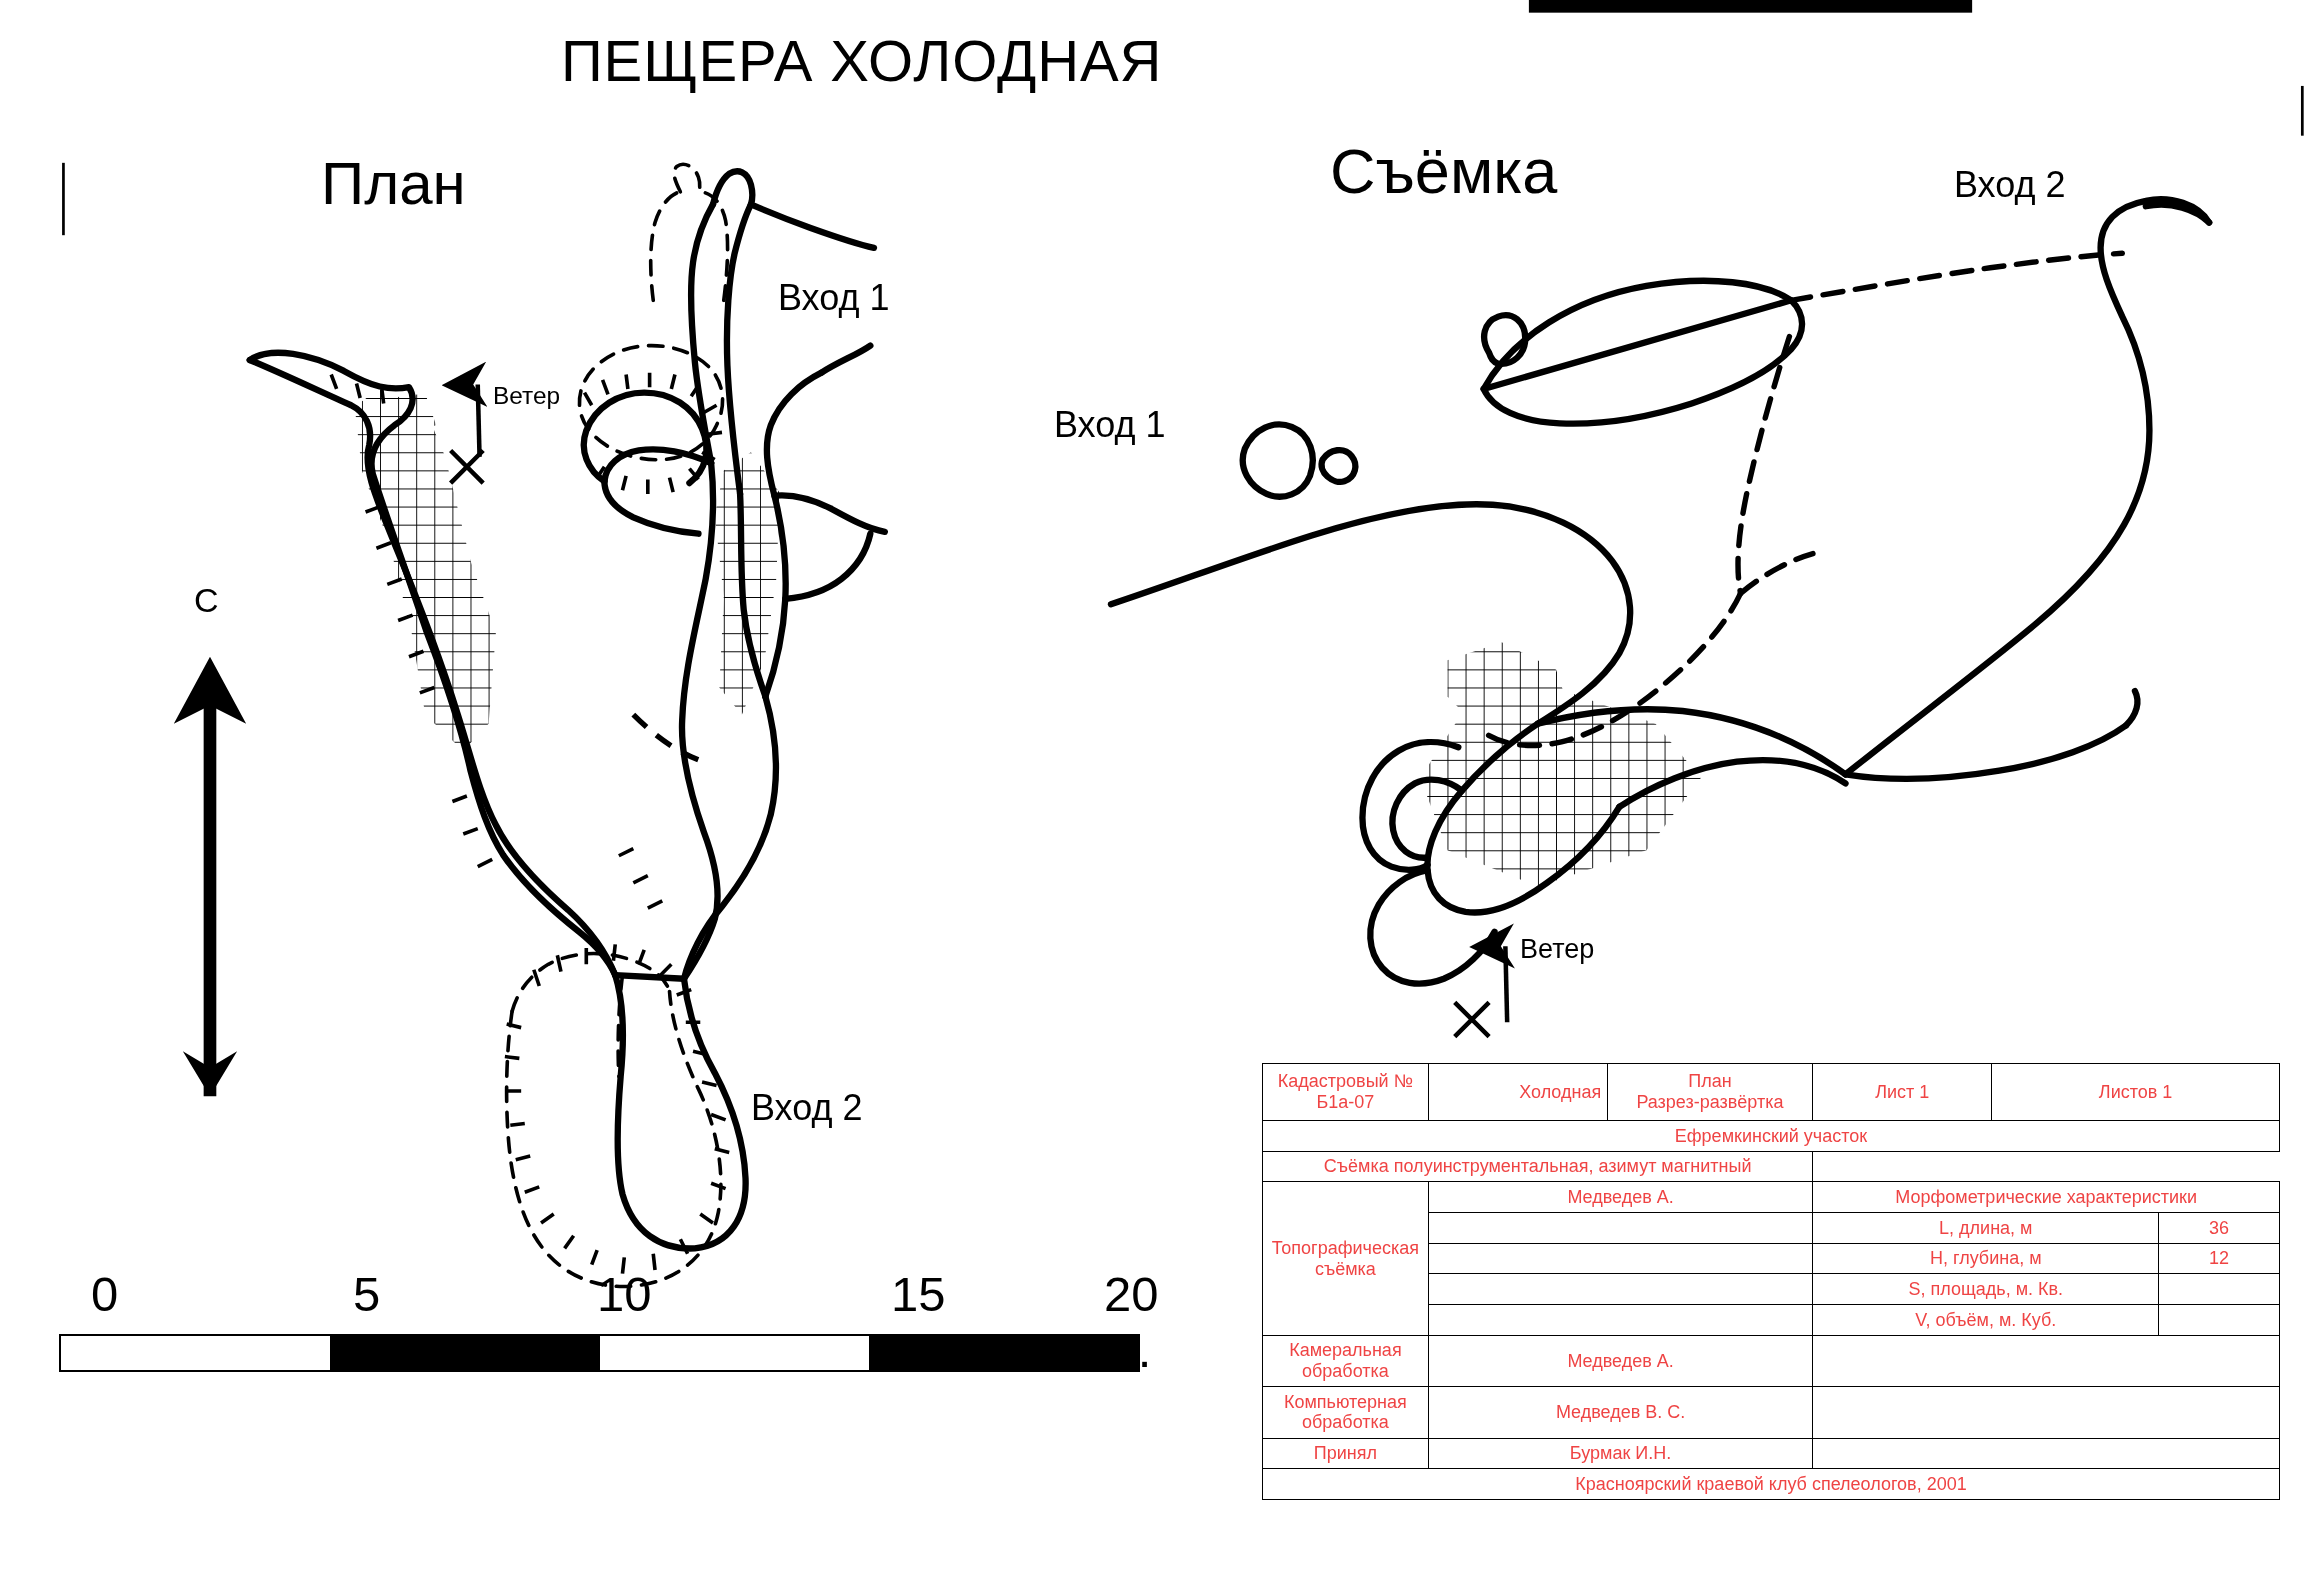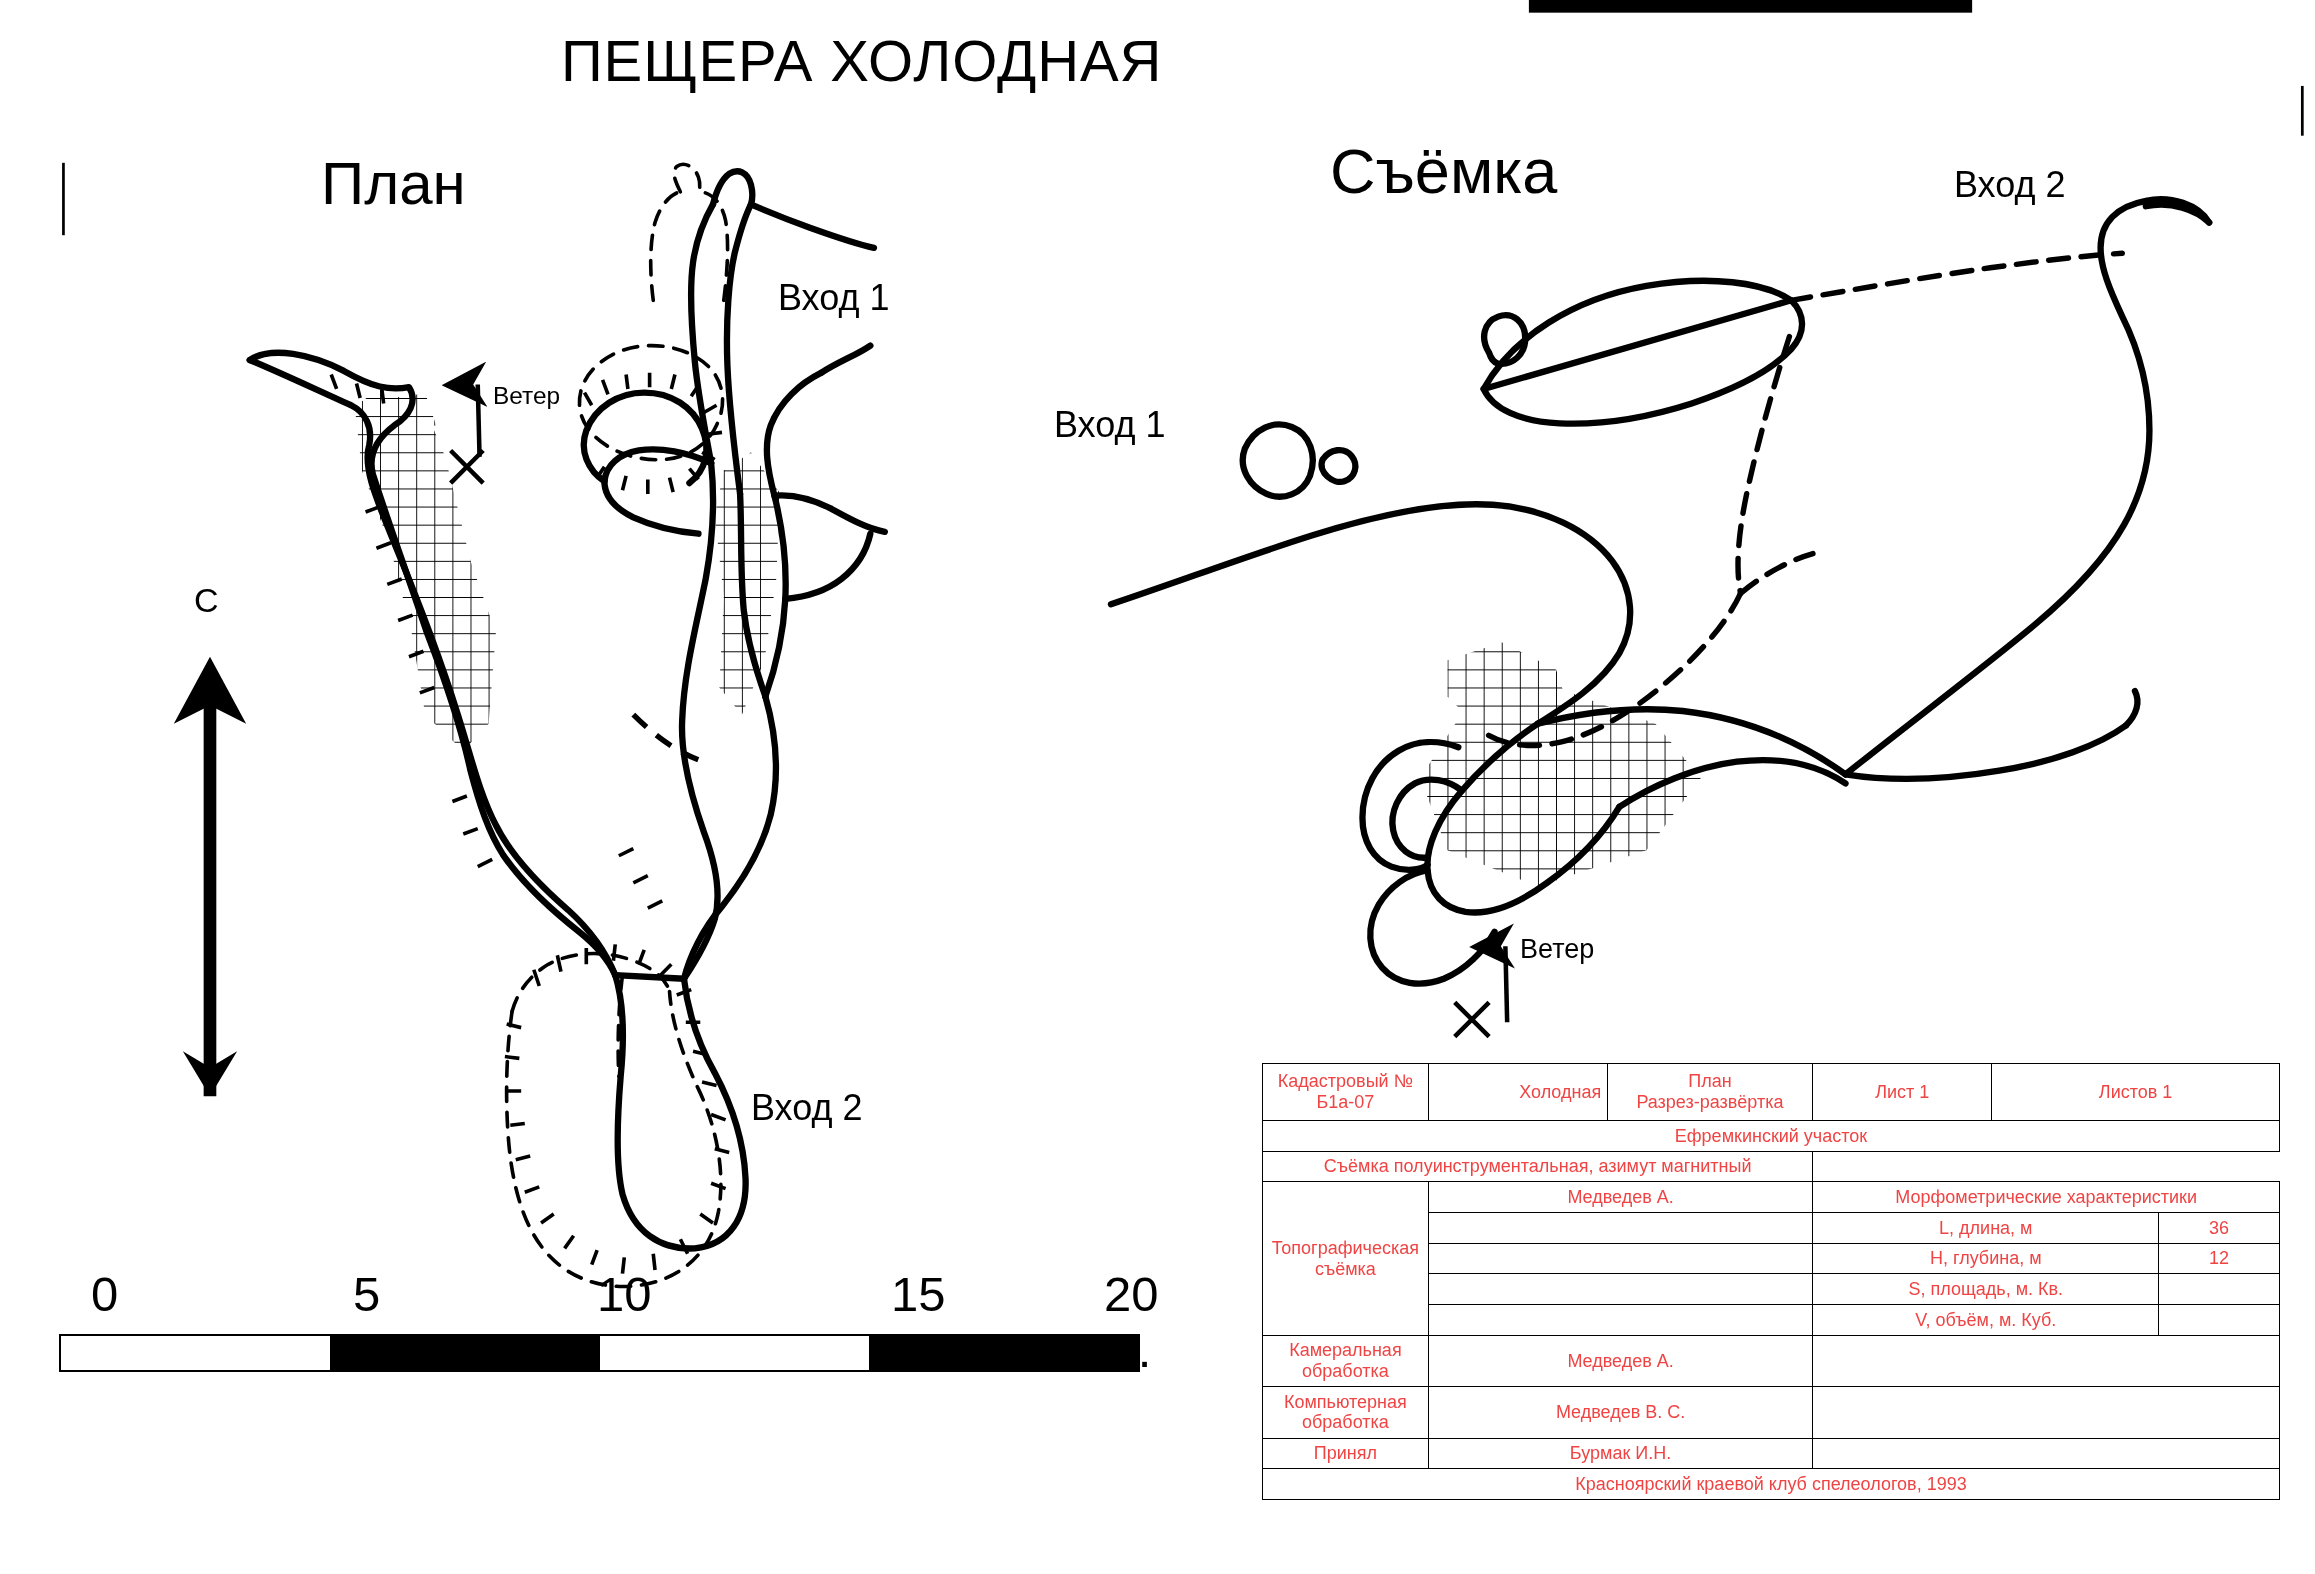--- a/index.html
+++ b/index.html
@@ -419,18 +419,18 @@
         <td>Компьютерная обработка</td>
         <td colspan="2" class="l">Медведев В. С.</td>
         <td colspan="3">&nbsp;</td>
       </tr>
       <tr>
         <td>Принял</td>
         <td colspan="2" class="l">Бурмак И.Н.</td>
         <td colspan="3">&nbsp;</td>
       </tr>
       <tr>
-        <td colspan="6">Красноярский краевой клуб спелеологов, 1993</td>
+        <td colspan="6">Красноярский краевой клуб спелеологов, 2001</td>
       </tr>
     </tbody>
   </table>
 </div>
 
 
 </body></html>

